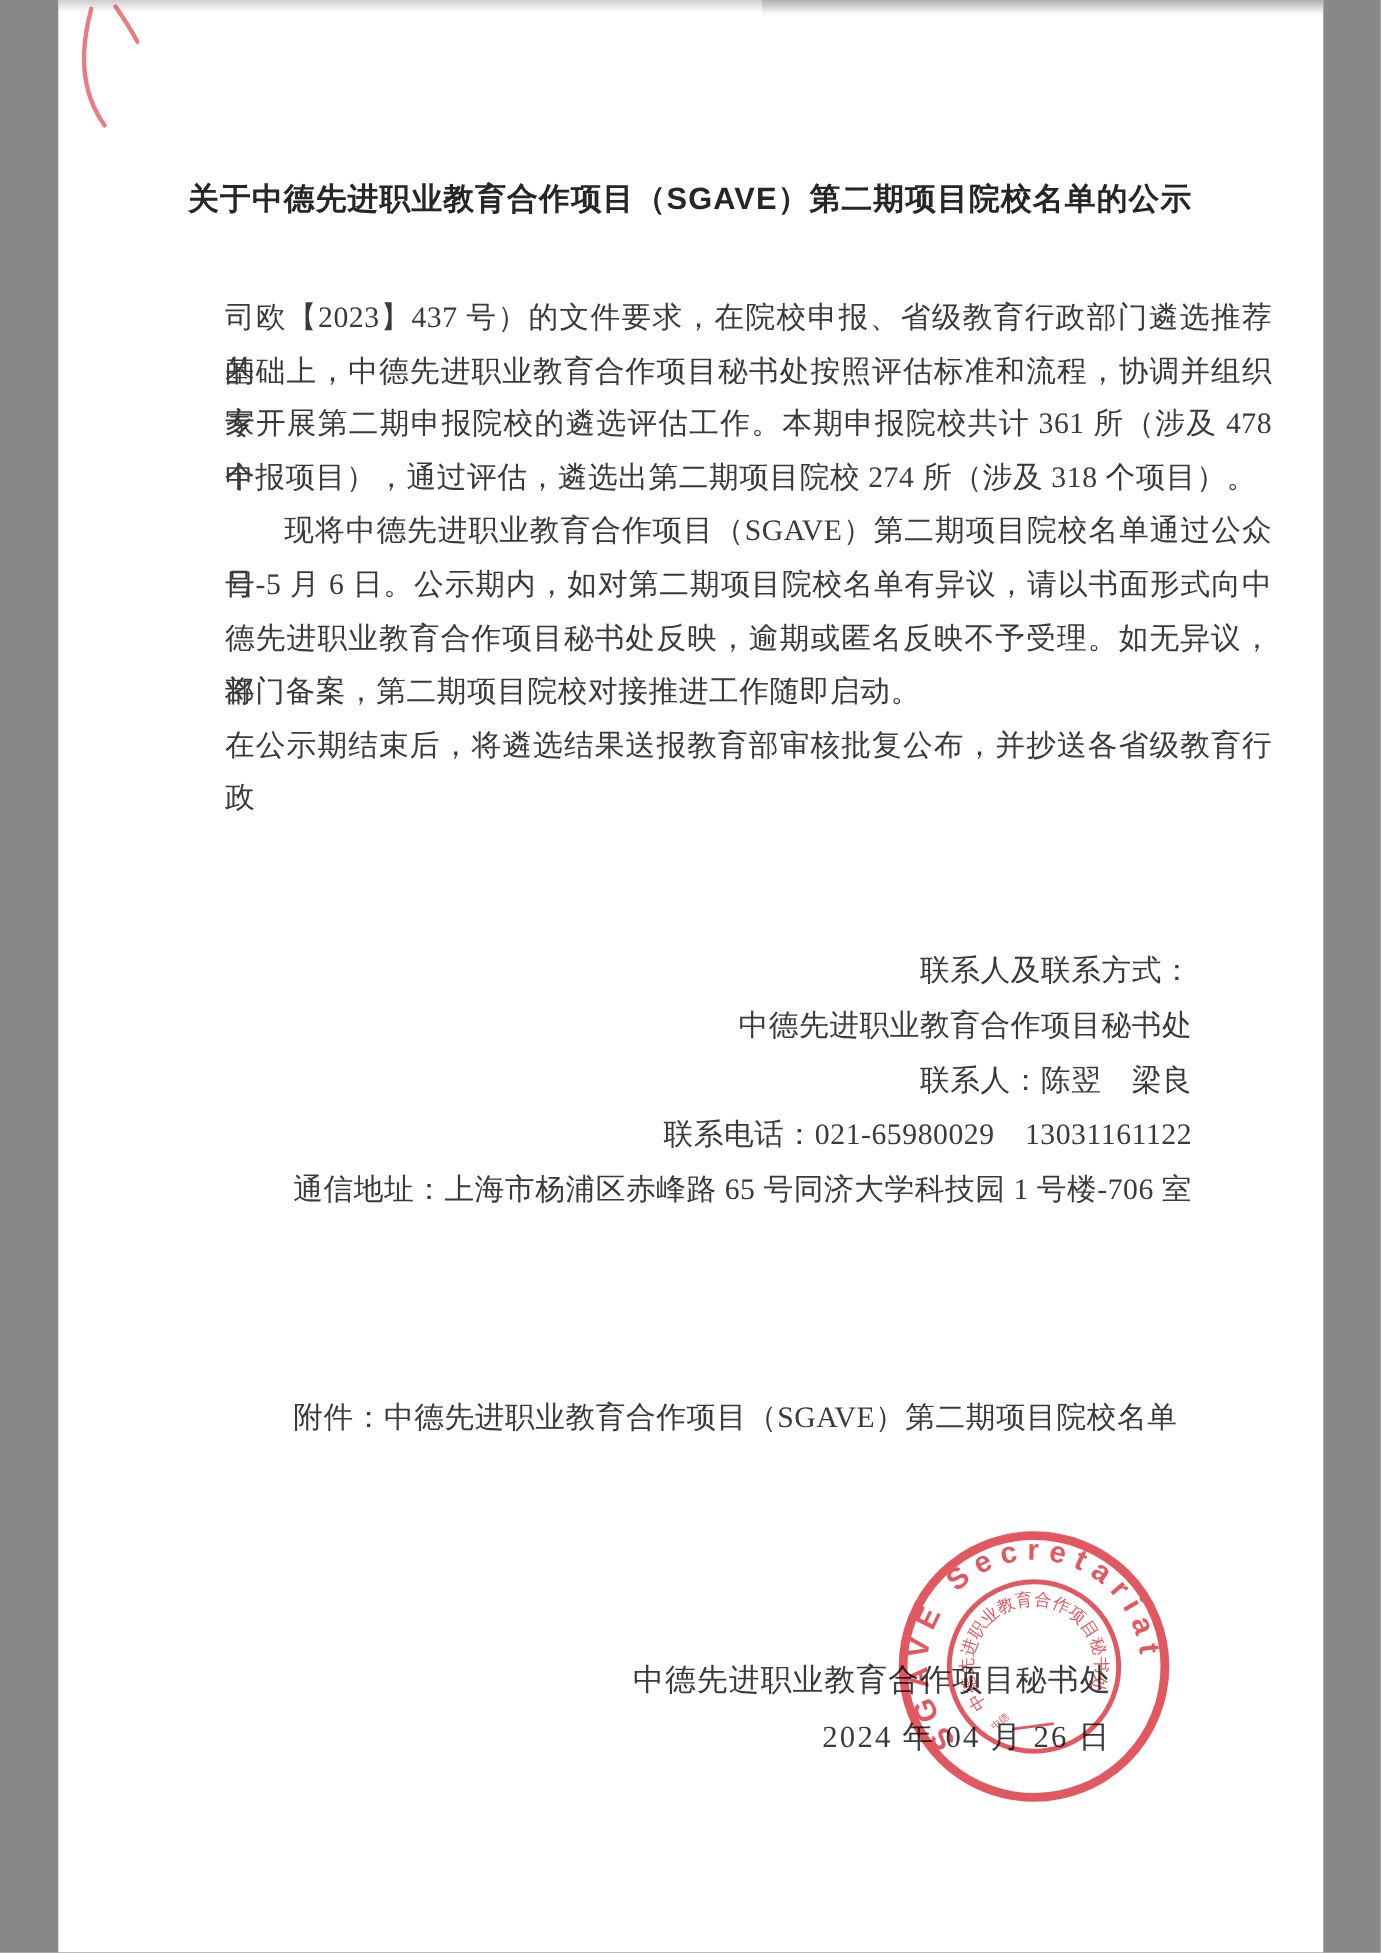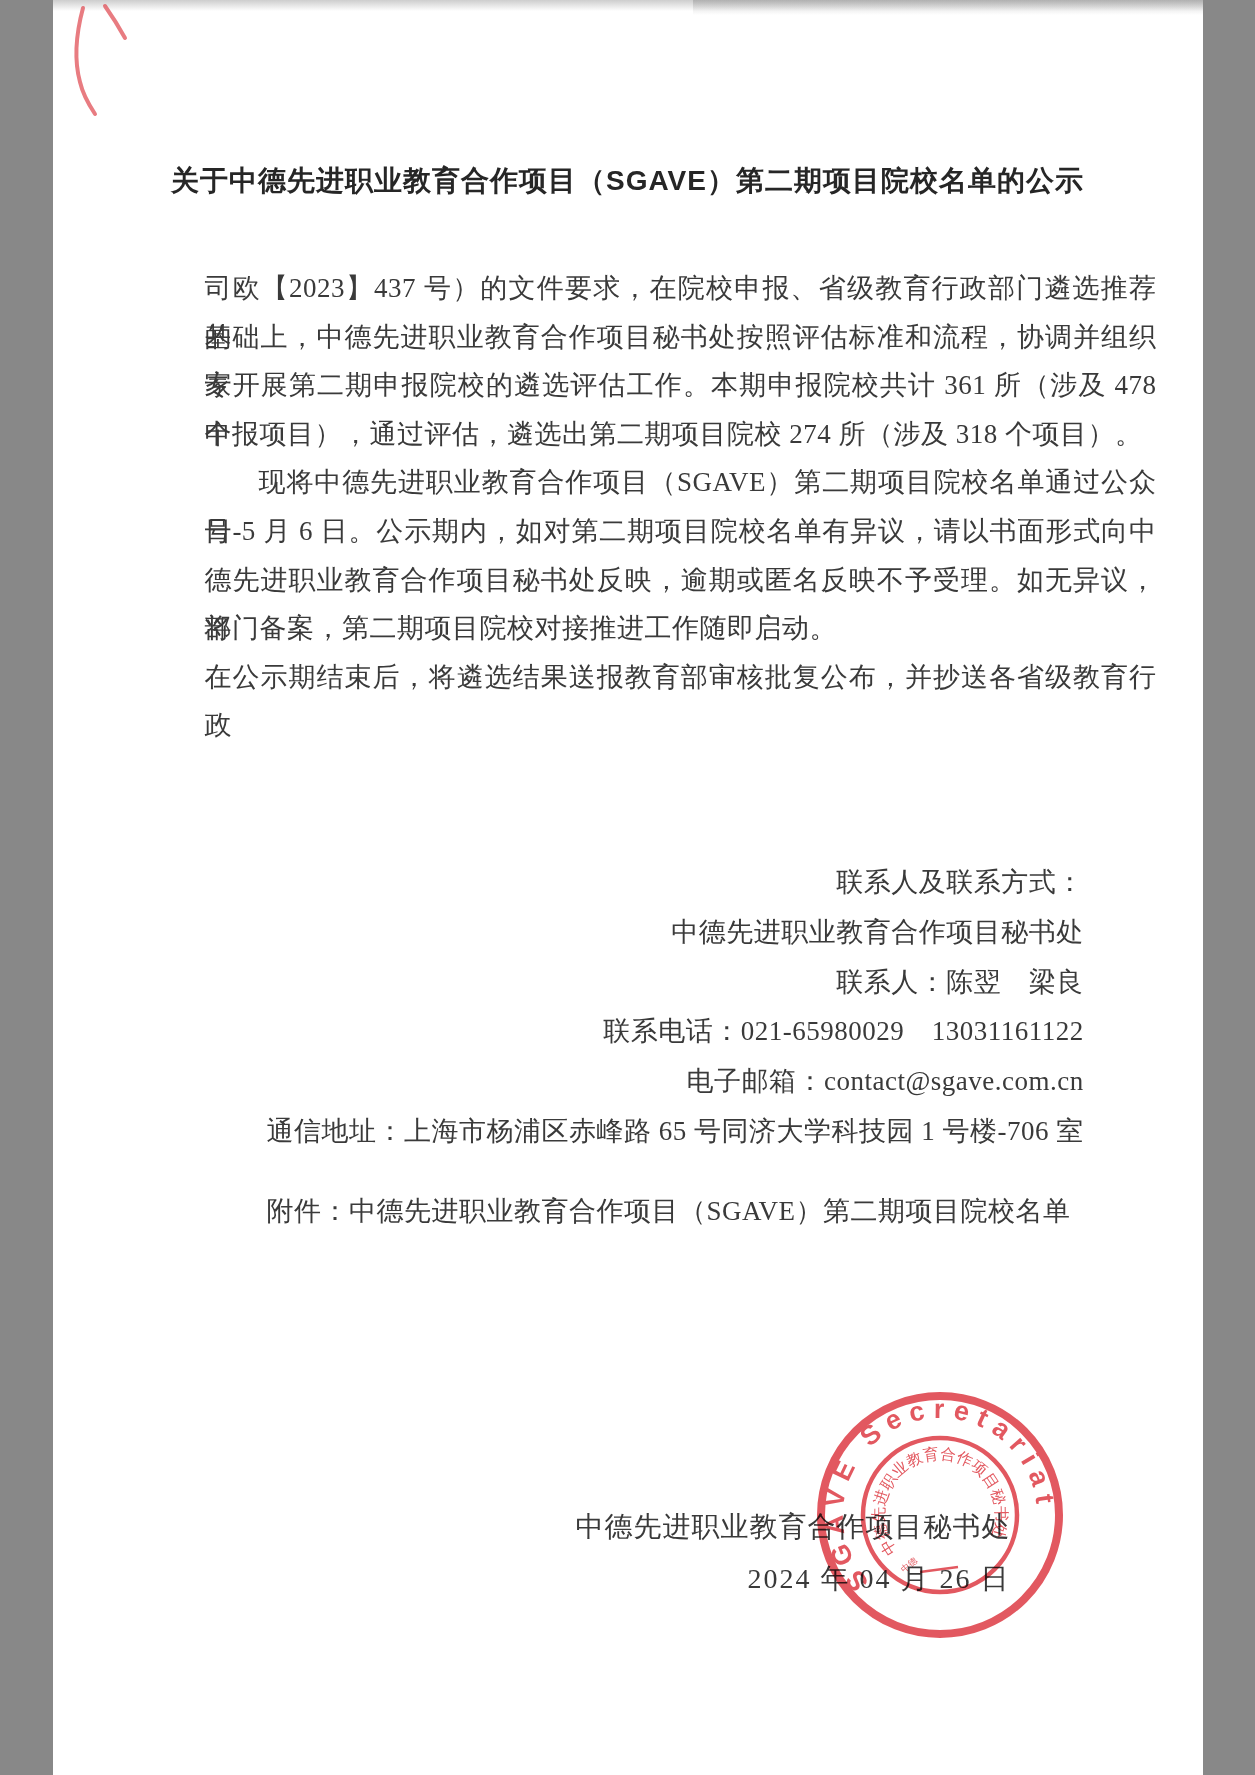--- a/index.html
+++ b/index.html
@@ -35,21 +35,21 @@
     height:48.6px;line-height:48.6px;overflow:visible;white-space:normal;
   }
   .line.flush{text-align:justify;text-align-last:justify;}
   .line.indent{text-indent:54px;}
   .contact-block{
     position:absolute;top:858px;left:214px;
     font-size:27px;letter-spacing:.5px;
   }
   .contact-block .line{height:49.8px;line-height:49.8px;text-align:right;}
   .attachment-line{
-    position:absolute;top:1187px;left:214px;
+    position:absolute;top:1264px;left:214px;
     font-size:27px;letter-spacing:.5px;height:48px;line-height:48px;
   }
   .sig-org{
     position:absolute;top:1508px;right:192px;
     font-size:28px;letter-spacing:1px;
   }
   .sig-date{
     position:absolute;top:1560px;right:192px;
     font-size:28px;letter-spacing:2px;
   }
@@ -91,21 +91,20 @@
       <div class="line flush">德先进职业教育合作项目秘书处反映，逾期或匿名反映不予受理。如无异议，将</div>
       <div class="line">部门备案，第二期项目院校对接推进工作随即启动。</div>
       <div class="line flush">在公示期结束后，将遴选结果送报教育部审核批复公布，并抄送各省级教育行政</div>
     </div>
 
   <div class="contact-block" id="contact-block">
       <div class="line">联系人及联系方式：</div>
       <div class="line">中德先进职业教育合作项目秘书处</div>
       <div class="line">联系人：陈翌　梁良</div>
       <div class="line">联系电话：021-65980029　13031161122</div>
-      <div class="line">电子邮箱：contact@sgave.com.cn</div>
       <div class="line">通信地址：上海市杨浦区赤峰路 65 号同济大学科技园 1 号楼-706 室</div>
     </div>
 
   <div class="attachment-line">附件：中德先进职业教育合作项目（SGAVE）第二期项目院校名单</div>
 
   <div class="sig-org">中德先进职业教育合作项目秘书处</div>
   <div class="sig-date">2024 年 04 月 26 日</div>
 
   <svg class="stamp" viewBox="0 0 280 280">
     <g style="stroke:var(--stamp-red,#e04a52);fill:none">

